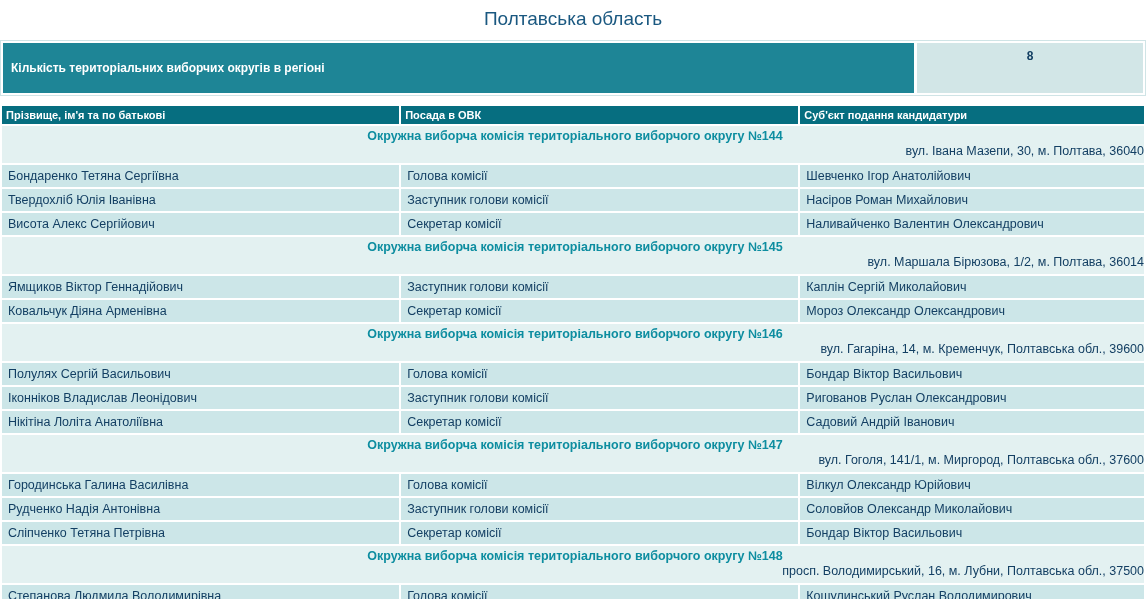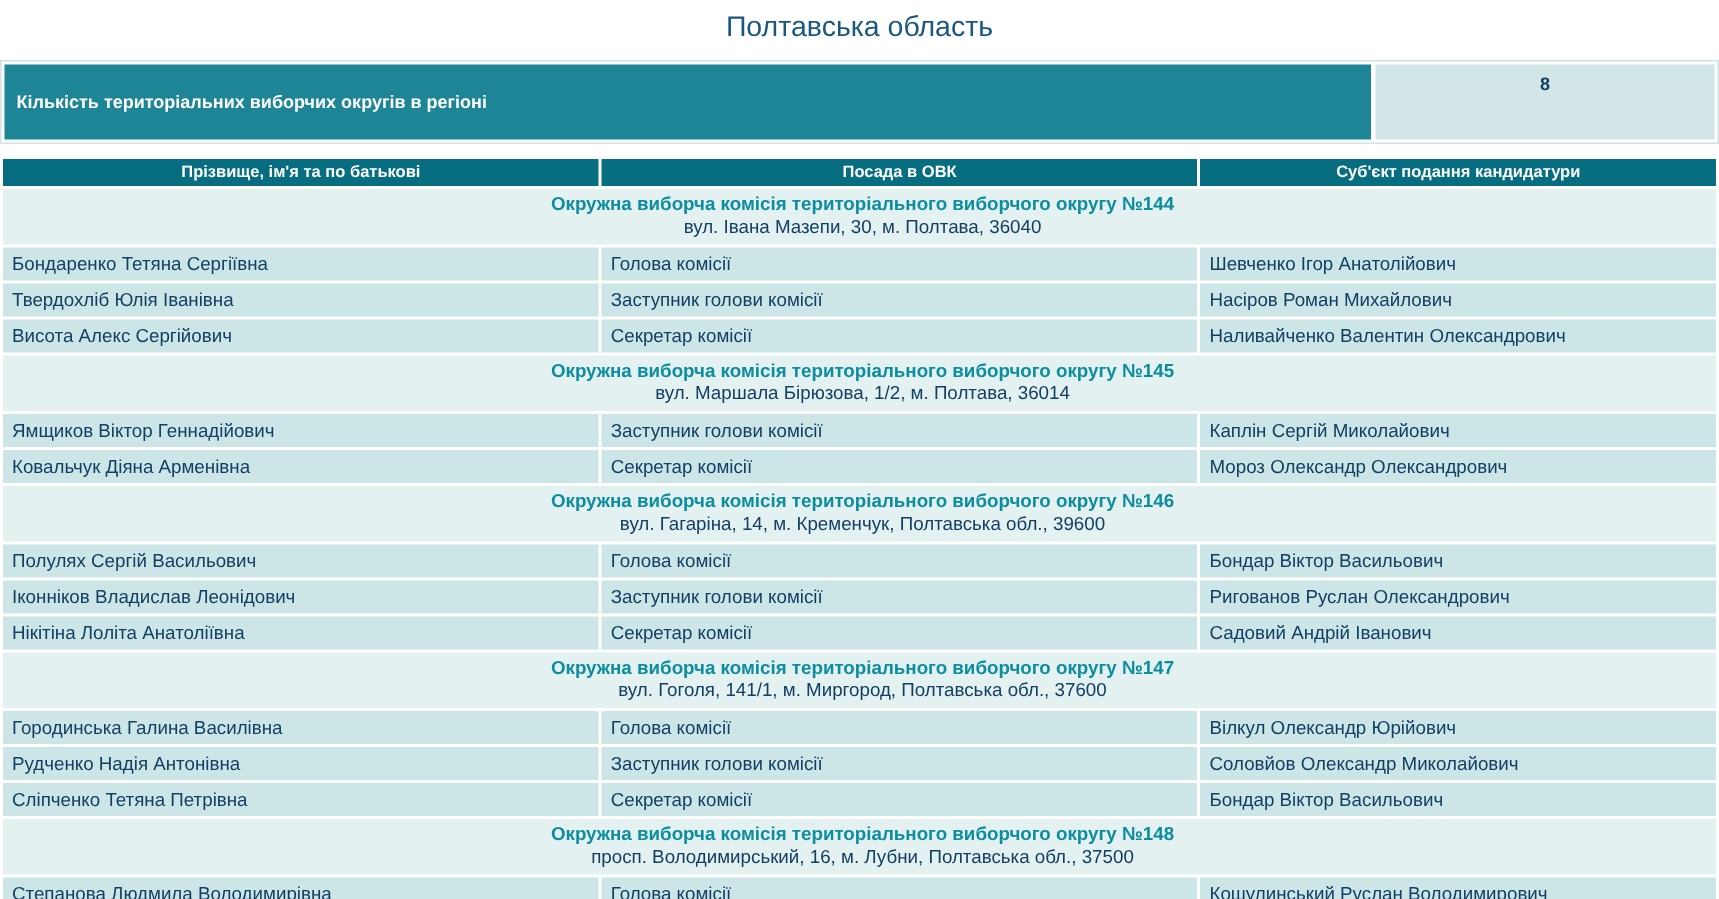--- a/index.html
+++ b/index.html
@@ -57,38 +57,39 @@
     width:100%;
     border-collapse:separate;
     border-spacing:2px;
     background:#ffffff;
   }
   table.main th{
     background:var(--header-teal);
     color:#ffffff;
     font-size:11px;
     font-weight:bold;
-    text-align:center;
+    text-align:left;
     padding:3px 4px;
   }
   td.section-cell{
     background:var(--section-bg);
     text-align:center;
     padding:3px 0 4px 4px;
   }
   .section-title{
     color:var(--section-title-color);
     font-weight:bold;
     font-size:12.5px;
     line-height:15px;
   }
   .section-address{
     color:var(--text-navy);
     font-size:12.5px;
     line-height:15px;
+    text-align:right;
   }
   td.data-cell{
     background:var(--row-bg);
     color:var(--text-navy);
     font-size:12.5px;
     padding:4px 6px;
     line-height:14px;
     vertical-align:middle;
   }
   col.c1{width:34.9%;}

